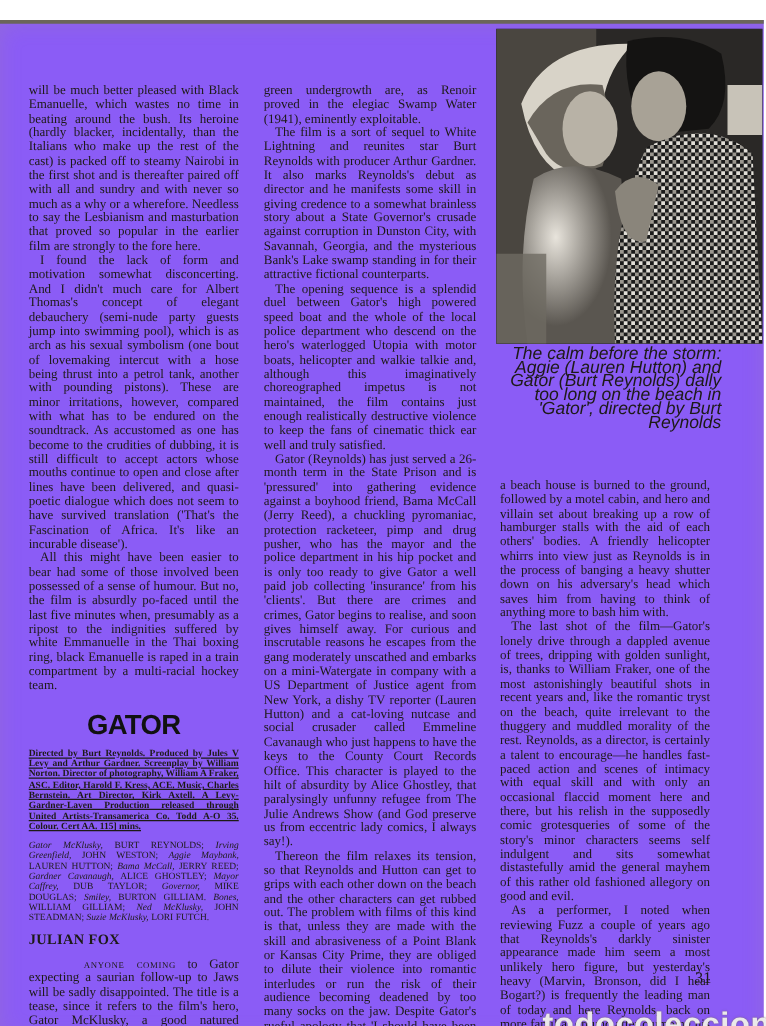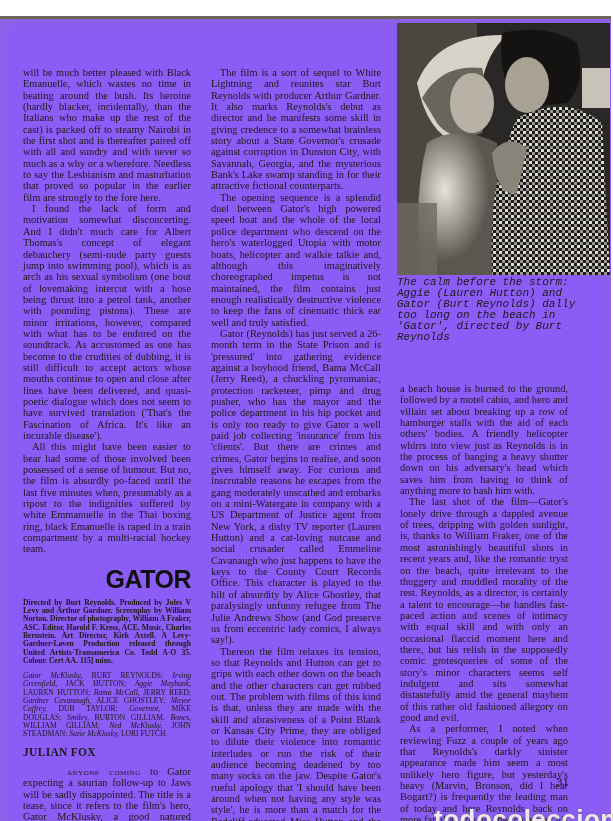--- a/index.html
+++ b/index.html
@@ -12,65 +12,66 @@
     border-bottom:1px solid #7a7060;
   }
   .col { position:absolute; font-family:"Liberation Serif", serif; color:#1d1a16;
          font-size:10.4px; line-height:11.35px; text-align:justify; }
   .col p { margin:0; text-indent:9px; hyphens:auto; }
   .col p.noindent { text-indent:0; }
   .c1 { left:23px; top:48px; width:168px; }
   .c2 { left:211px; top:48px; width:170px; }
   .c3 { left:400px; top:364px; width:168px; }
   i { }
-  .title { font-family:"Liberation Sans", sans-serif; font-weight:bold; font-size:25px;
-           letter-spacing:-0.5px; margin:10px 0 5px 0; line-height:29px; color:#111; text-align:right; }
+  .title { font-family:"Liberation Sans", sans-serif; font-weight:bold; font-size:22px;
+           letter-spacing:-0.5px; margin:10px 0 5px 0; line-height:29px; color:#111; text-align:center; }
   .credits { font-family:"Liberation Serif", serif; font-weight:bold; font-size:7.6px; line-height:8.3px;
-             text-align:justify; margin-bottom:7px; }
+             text-align:justify; margin-bottom:7px;text-decoration:underline; }
   .cast { font-family:"Liberation Serif", serif; font-size:7.6px; line-height:8.3px; text-align:justify; }
   .byline { font-family:"Liberation Serif", serif; font-size:11.5px; margin:8px 0 8px 0; letter-spacing:0.3px; text-align:left;font-weight:bold;}
   .smallcaps { font-variant:small-caps; letter-spacing:0.5px;margin-left:44px; }
   .photo { position:absolute; left:397px; top:4px; width:213px; height:252px; background:#222; overflow:hidden; }
-  .caption { position:absolute; left:397px; top:258px; width:180px; font-family:Liberation Mono, monospace;
-             font-style:italic; font-size:11px; line-height:11px; color:#1d1a16; }
+  .caption { position:absolute; left:397px; top:258px; width:180px; font-family:Liberation Sans, sans-serif;
+             font-style:italic; font-size:14px; line-height:11px; color:#1d1a16;text-align:right; }
   .pagenum { position:absolute; left:556px; top:755px; font-family:"Liberation Serif", serif; font-size:13px; color:#1d1a16; }
   .watermark { position:absolute; left:434px; top:785px; font-family:"Liberation Sans", sans-serif; font-weight:bold;
                font-size:26px; color:rgba(255,255,255,0.85); letter-spacing:0.5px;
                text-shadow:0 0 1px rgba(120,110,90,0.8), 0 0 2px rgba(120,110,90,0.4); }
 </style>
 </head>
 <body>
 
 <div class="page">
 
   <div class="col c1">
     <p class="noindent">will be much better pleased with Black Emanuelle, which wastes no time in beating around the bush. Its heroine (hardly blacker, incidentally, than the Italians who make up the rest of the cast) is packed off to steamy Nairobi in the first shot and is thereafter paired off with all and sundry and with never so much as a why or a wherefore. Needless to say the Lesbianism and masturbation that proved so popular in the earlier film are strongly to the fore here.</p>
     <p>I found the lack of form and motivation somewhat disconcerting. And I didn't much care for Albert Thomas's concept of elegant debauchery (semi-nude party guests jump into swimming pool), which is as arch as his sexual symbolism (one bout of lovemaking intercut with a hose being thrust into a petrol tank, another with pounding pistons). These are minor irritations, however, compared with what has to be endured on the soundtrack. As accustomed as one has become to the crudities of dubbing, it is still difficult to accept actors whose mouths continue to open and close after lines have been delivered, and quasi-poetic dialogue which does not seem to have survived translation ('That's the Fascination of Africa. It's like an incurable disease').</p>
     <p>All this might have been easier to bear had some of those involved been possessed of a sense of humour. But no, the film is absurdly po-faced until the last five minutes when, presumably as a ripost to the indignities suffered by white Emmanuelle in the Thai boxing ring, black Emanuelle is raped in a train compartment by a multi-racial hockey team.</p>
 
     <div class="title">GATOR</div>
     <div class="credits">Directed by Burt Reynolds. Produced by Jules V Levy and Arthur Gardner. Screenplay by William Norton. Director of photography, William A Fraker, ASC. Editor, Harold F. Kress, ACE. Music, Charles Bernstein. Art Director, Kirk Axtell. A Levy-Gardner-Laven Production released through United Artists-Transamerica Co. Todd A-O 35. Colour. Cert AA. 115] mins.</div>
     <div class="cast">
       <i>Gator McKlusky,</i> <span>BURT REYNOLDS;</span>
-      <i>Irving Greenfield,</i> <span>JACK HUTTON;</span>
+      <i>Irving Greenfield,</i> <span>JOHN WESTON;</span>
       <i>Aggie Maybank,</i> <span>LAUREN HUTTON;</span>
       <i>Bama McCall,</i> <span>JERRY REED;</span>
       <i>Gardner Cavanaugh,</i> <span>ALICE GHOSTLEY;</span>
       <i>Mayor Caffrey,</i> <span>DUB TAYLOR;</span>
       <i>Governor,</i> <span>MIKE DOUGLAS;</span>
       <i>Smiley,</i> <span>BURTON GILLIAM.</span>
       <i>Bones,</i> <span>WILLIAM GILLIAM;</span>
       <i>Ned McKlusky,</i> <span>JOHN STEADMAN;</span>
       <i>Suzie McKlusky,</i> <span>LORI FUTCH.</span>
     </div>
     <div class="byline">JULIAN FOX</div>
     <p class="noindent"><span class="smallcaps">anyone coming</span><span> to Gator expecting a saurian follow-up to Jaws will be sadly disappointed. The title is a tease, since it refers to the film's hero, Gator McKlusky, a good natured moonshiner with a sharp line in pale blue denim suits, who lives in a comfortable shack in the Okefenokee Swamp with his father and nine-year-old daughter and who knows the Georgia bayou as well as the alligators whom we presume are his very good friends. Not, alas, that we ever glimpse one of these magnificent reptiles (nor for that matter do the residents seem at all afflicted by mosquitoes, water snakes or anything else), but the startlingly beautiful expanses of shimmering water and dense</span></p>
   </div>
 
   <div class="col c2">
+    <p class="noindent">green undergrowth are, as Renoir proved in the elegiac Swamp Water (1941), eminently exploitable.</p>
     <p>The film is a sort of sequel to White Lightning and reunites star Burt Reynolds with producer Arthur Gardner. It also marks Reynolds's debut as director and he manifests some skill in giving credence to a somewhat brainless story about a State Governor's crusade against corruption in Dunston City, with Savannah, Georgia, and the mysterious Bank's Lake swamp standing in for their attractive fictional counterparts.</p>
     <p>The opening sequence is a splendid duel between Gator's high powered speed boat and the whole of the local police department who descend on the hero's waterlogged Utopia with motor boats, helicopter and walkie talkie and, although this imaginatively choreographed impetus is not maintained, the film contains just enough realistically destructive violence to keep the fans of cinematic thick ear well and truly satisfied.</p>
     <p>Gator (Reynolds) has just served a 26-month term in the State Prison and is 'pressured' into gathering evidence against a boyhood friend, Bama McCall (Jerry Reed), a chuckling pyromaniac, protection racketeer, pimp and drug pusher, who has the mayor and the police department in his hip pocket and is only too ready to give Gator a well paid job collecting 'insurance' from his 'clients'. But there are crimes and crimes, Gator begins to realise, and soon gives himself away. For curious and inscrutable reasons he escapes from the gang moderately unscathed and embarks on a mini-Watergate in company with a US Department of Justice agent from New York, a dishy TV reporter (Lauren Hutton) and a cat-loving nutcase and social crusader called Emmeline Cavanaugh who just happens to have the keys to the County Court Records Office. This character is played to the hilt of absurdity by Alice Ghostley, that paralysingly unfunny refugee from The Julie Andrews Show (and God preserve us from eccentric lady comics, I always say!).</p>
     <p>Thereon the film relaxes its tension, so that Reynolds and Hutton can get to grips with each other down on the beach and the other characters can get rubbed out. The problem with films of this kind is that, unless they are made with the skill and abrasiveness of a Point Blank or Kansas City Prime, they are obliged to dilute their violence into romantic interludes or run the risk of their audience becoming deadened by too many socks on the jaw. Despite Gator's rueful apology that 'I should have been around when not having any style was style', he is more than a match for the Radcliff-educated Miss Hutton and the film suddenly turns into another film entirely, with the hopelessness of their divergent social backgrounds and aims in life being a wistful cipher for the transistoriness of romantic love.</p>
 
   </div>
 
   <div class="photo">
     <svg width="213" height="252" viewBox="0 0 213 252">
       <defs>

